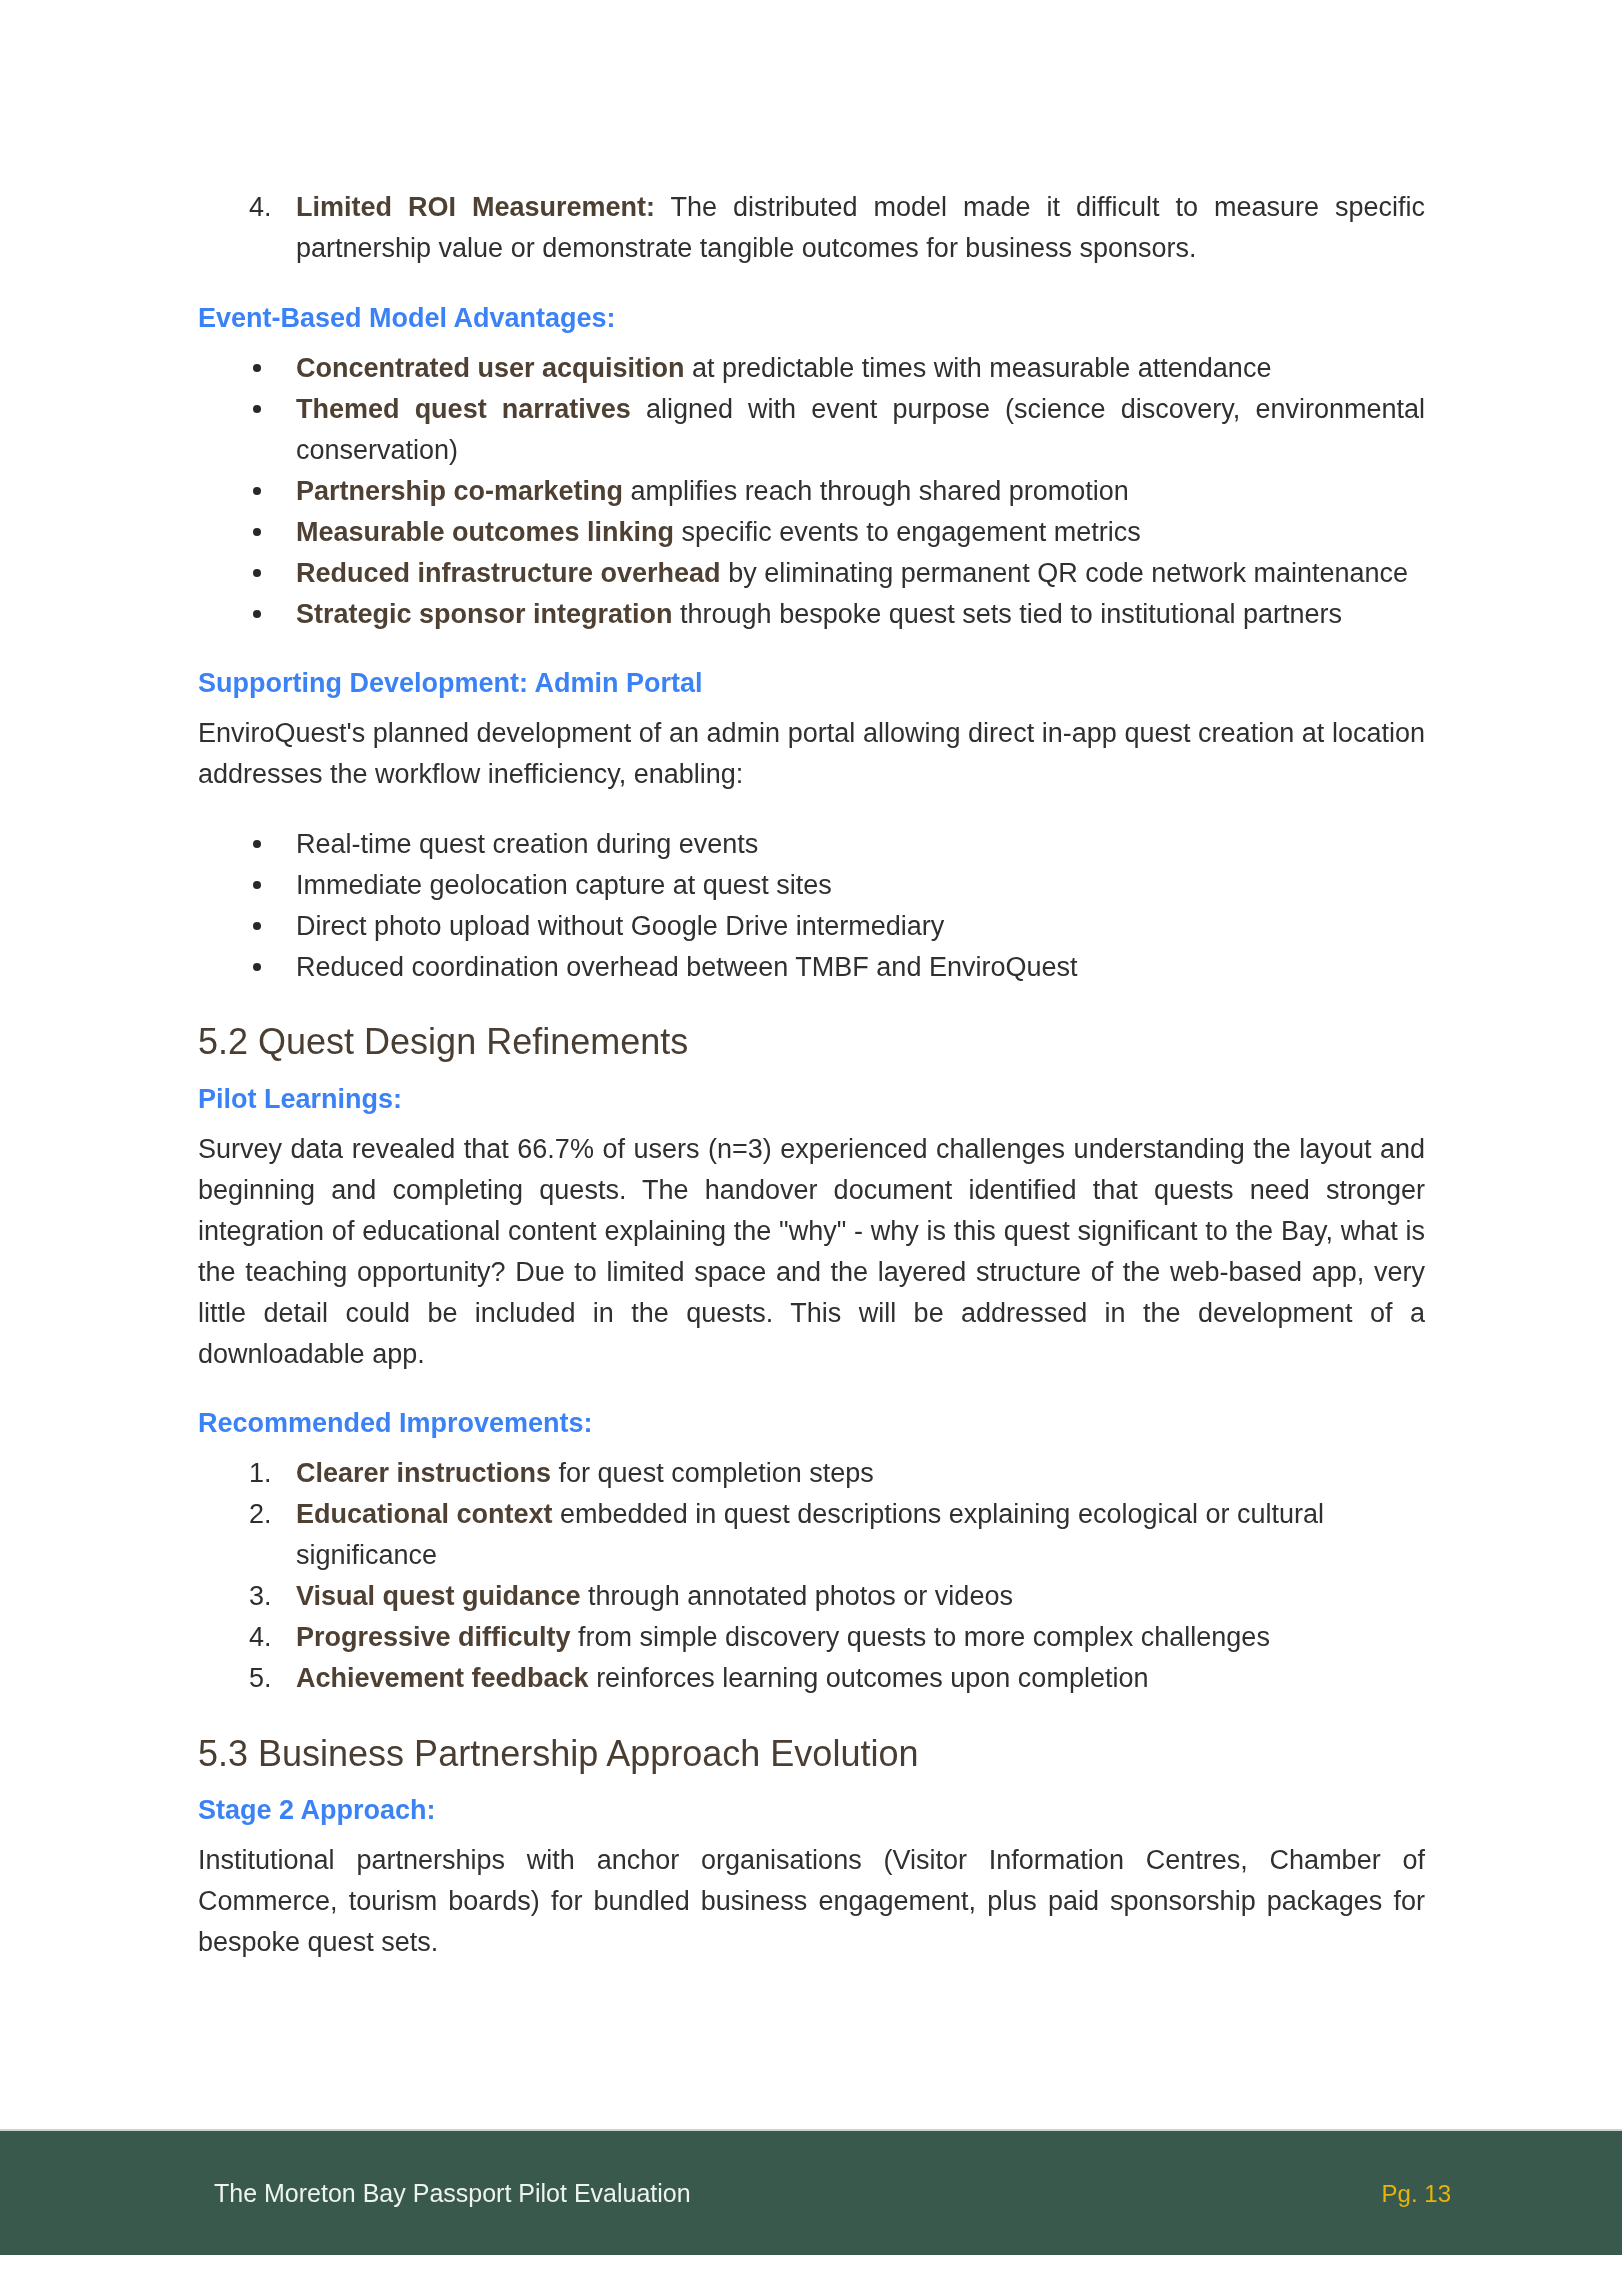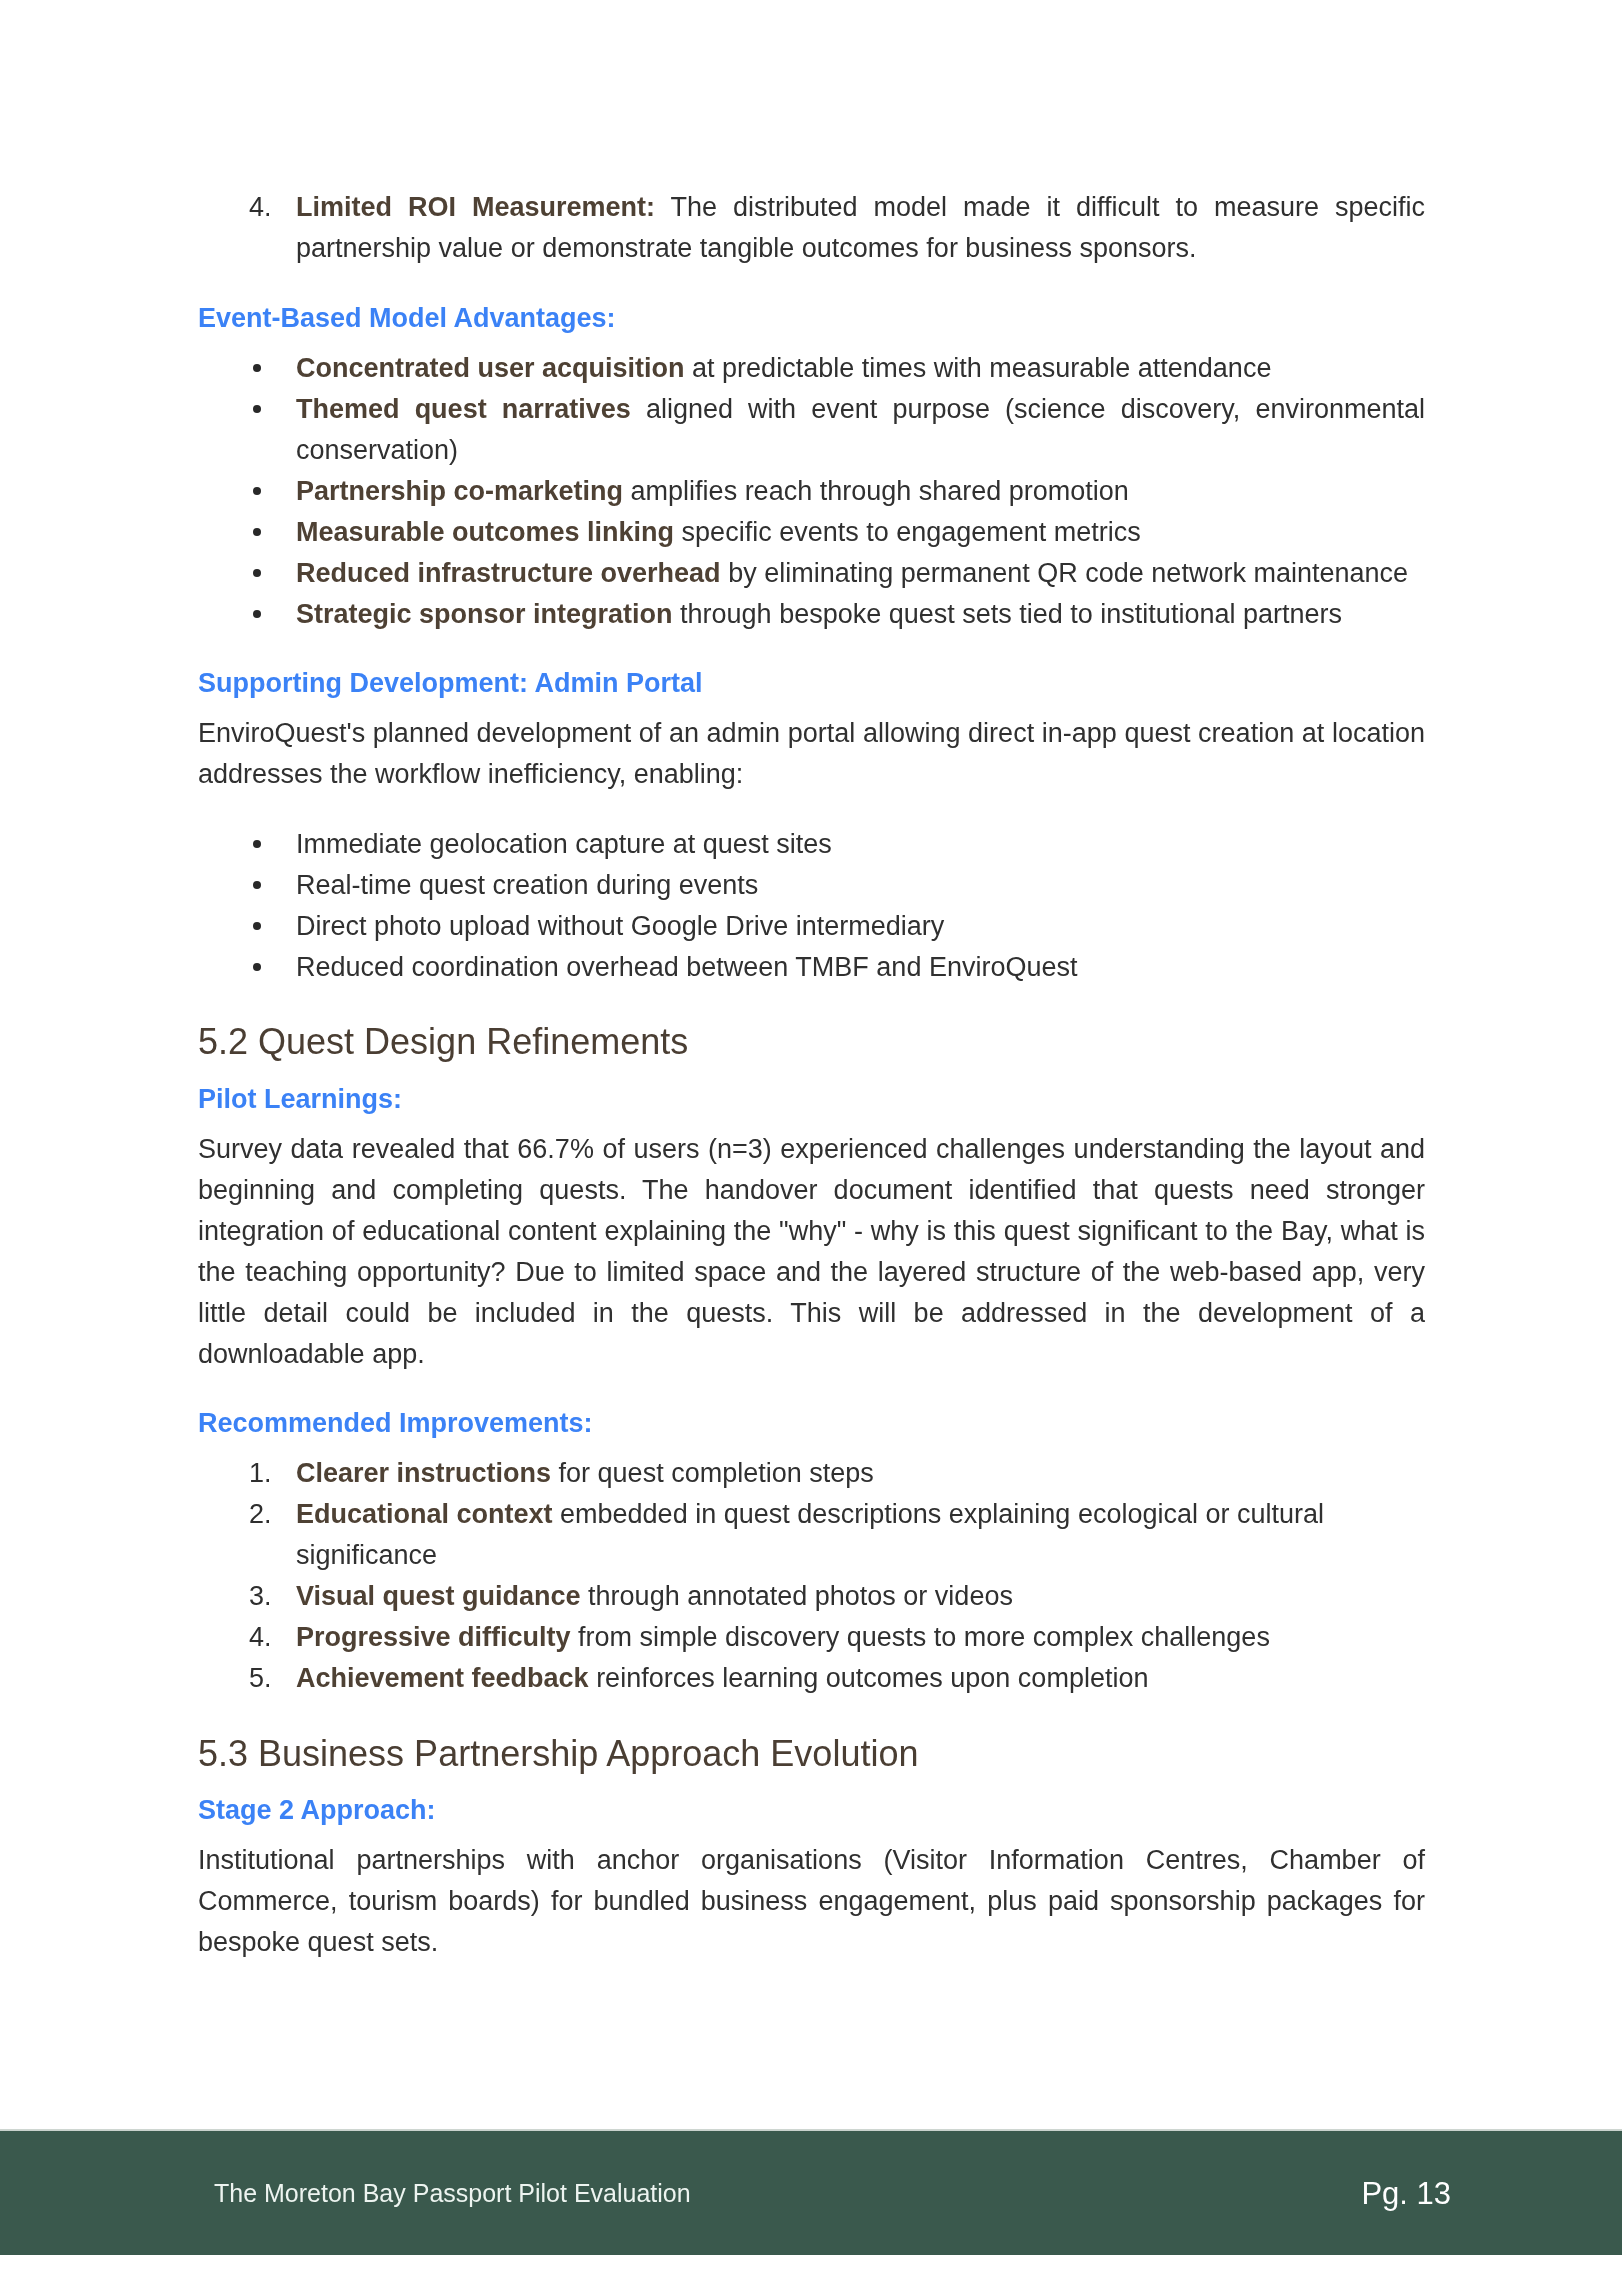--- a/index.html
+++ b/index.html
@@ -54,21 +54,21 @@
     justify-content: space-between;
     box-sizing: border-box;
     padding-left: 214px;
     padding-right: 172px;
     box-shadow: 0 -1.9px 0 #c9d2cd;
   }
   .footer-title {
     color: #edf4f0; font-size: 25px; line-height: 25px;
   }
   .footer-page {
-    color: #ffffff; font-size: 31px; line-height: 25px;
+    color: #eab308; font-size: 24px; line-height: 25px;
   }
 </style>
 </head>
 <body>
 
 <div class="page">
   <div class="content">
 
     <div class="list">
       <div class="li">
@@ -106,25 +106,25 @@
       </div>
     </div>
 
     <h3>Supporting Development: Admin Portal</h3>
 
     <p class="para justify">EnviroQuest's planned development of an admin portal allowing direct in-app quest creation at location addresses the workflow inefficiency, enabling:</p>
 
     <div class="list extra-top">
       <div class="li">
         <span class="dot"></span>
-        <p class="li-text">Immediate geolocation capture at quest sites</p>
+        <p class="li-text">Real-time quest creation during events</p>
       </div>
       <div class="li">
         <span class="dot"></span>
-        <p class="li-text">Real-time quest creation during events</p>
+        <p class="li-text">Immediate geolocation capture at quest sites</p>
       </div>
       <div class="li">
         <span class="dot"></span>
         <p class="li-text">Direct photo upload without Google Drive intermediary</p>
       </div>
       <div class="li">
         <span class="dot"></span>
         <p class="li-text">Reduced coordination overhead between TMBF and EnviroQuest</p>
       </div>
     </div>

